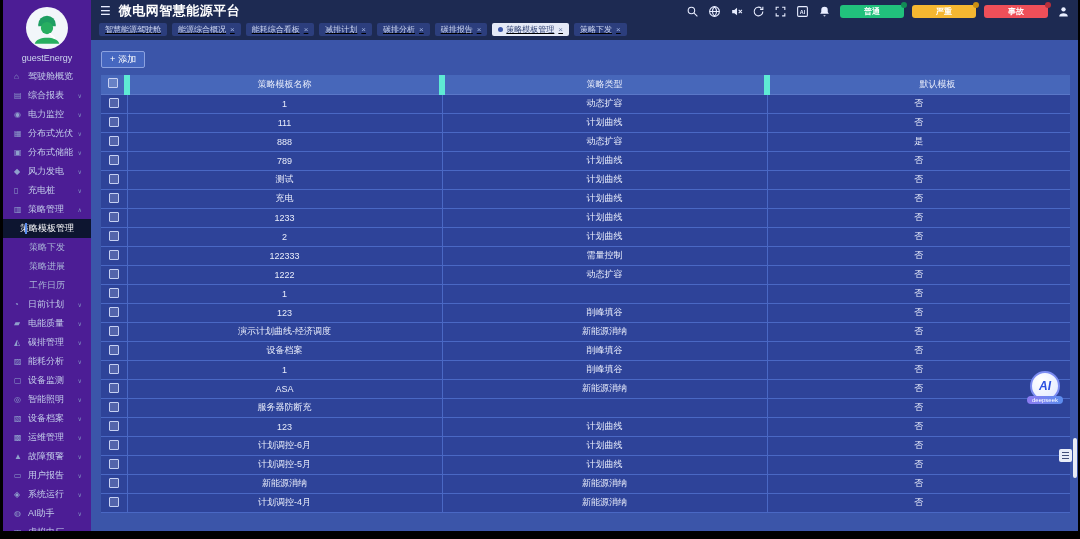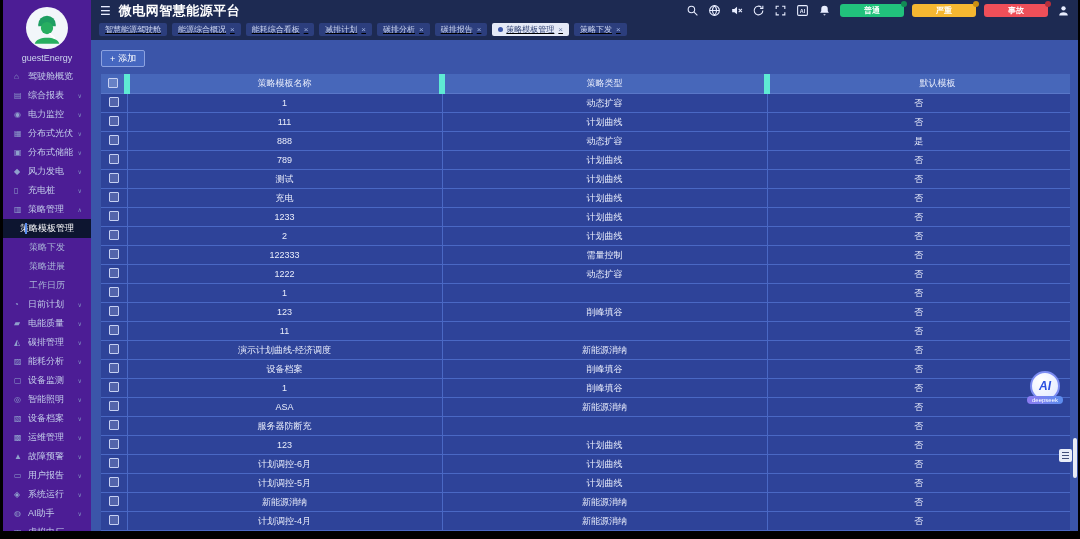--- a/index.html
+++ b/index.html
@@ -358,26 +358,20 @@
               <td>否</td>
             </tr>
             <tr>
               <td><span class="cbx"></span></td>
               <td>123</td>
               <td>削峰填谷</td>
               <td>否</td>
             </tr>
             <tr>
               <td><span class="cbx"></span></td>
-              <td>11</td>
-              <td></td>
-              <td>否</td>
-            </tr>
-            <tr>
-              <td><span class="cbx"></span></td>
               <td>演示计划曲线-经济调度</td>
               <td>新能源消纳</td>
               <td>否</td>
             </tr>
             <tr>
               <td><span class="cbx"></span></td>
               <td>设备档案</td>
               <td>削峰填谷</td>
               <td>否</td>
             </tr>

